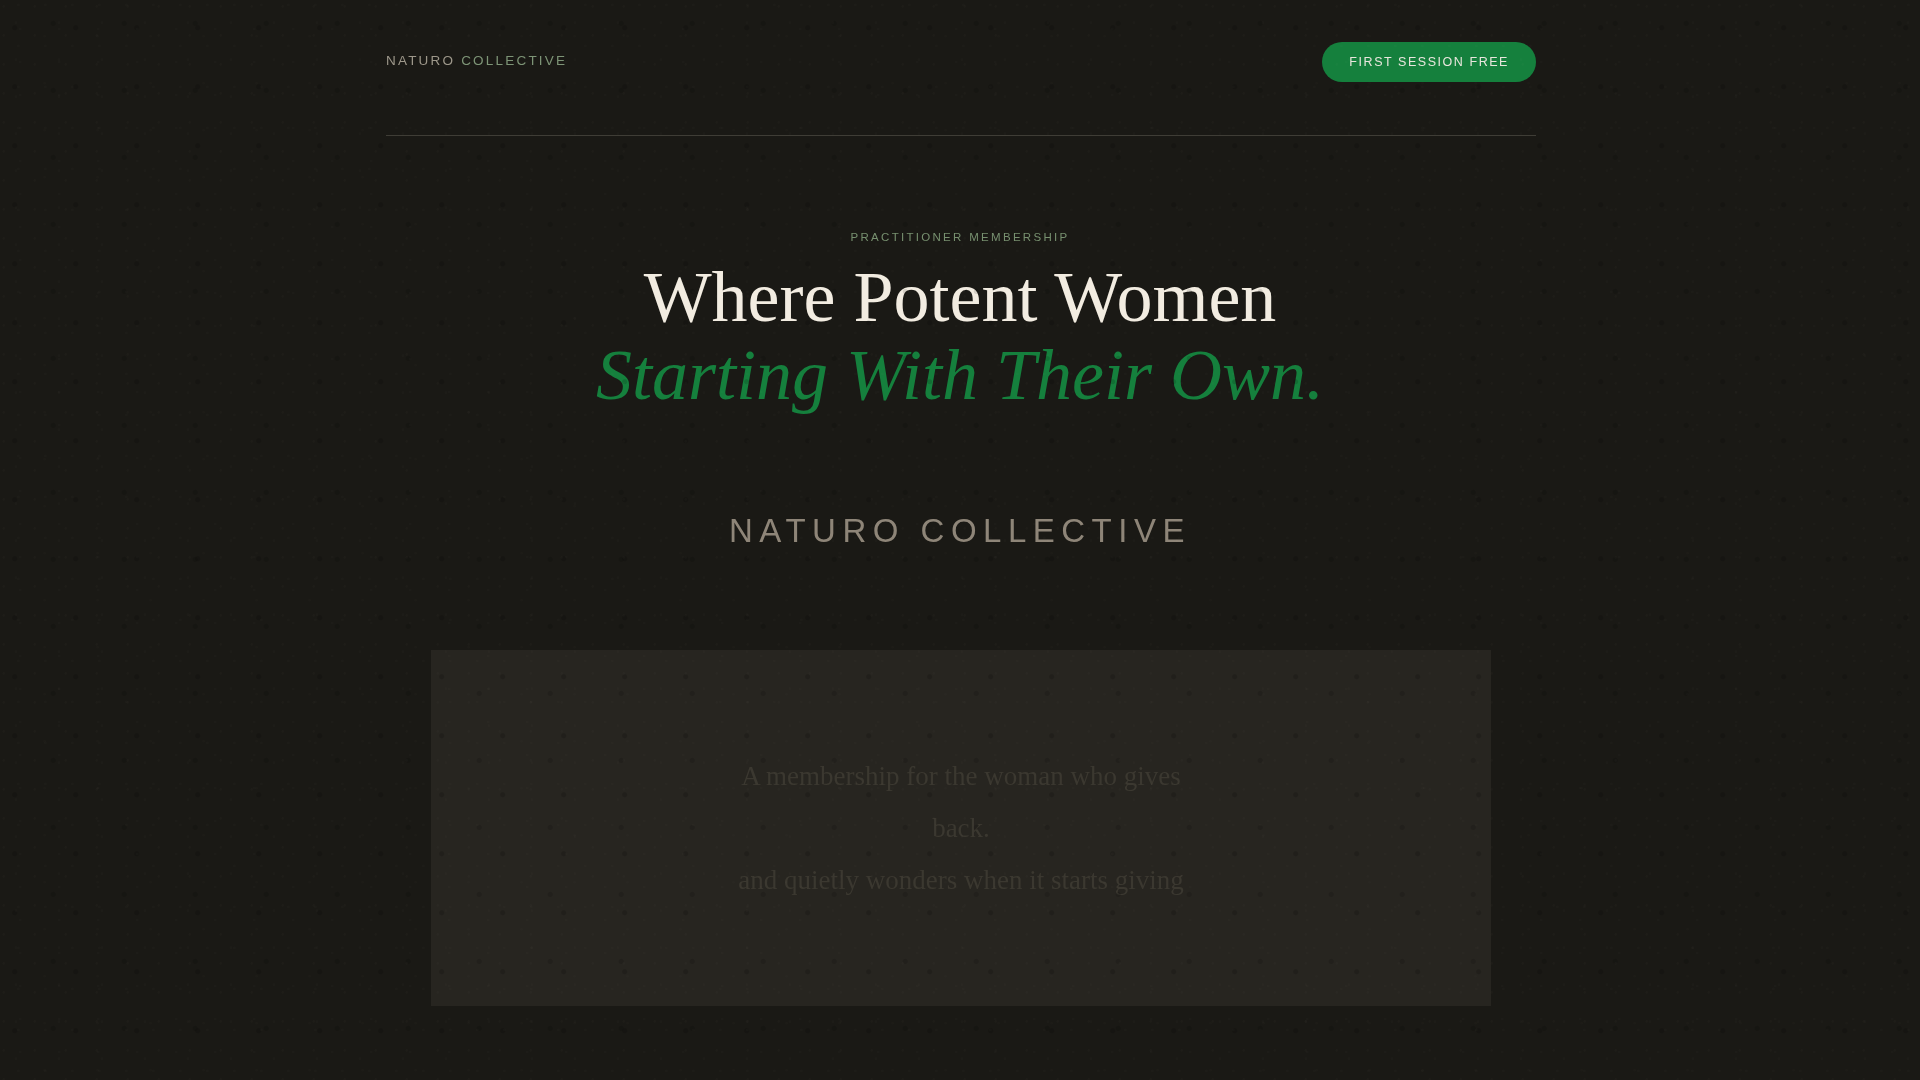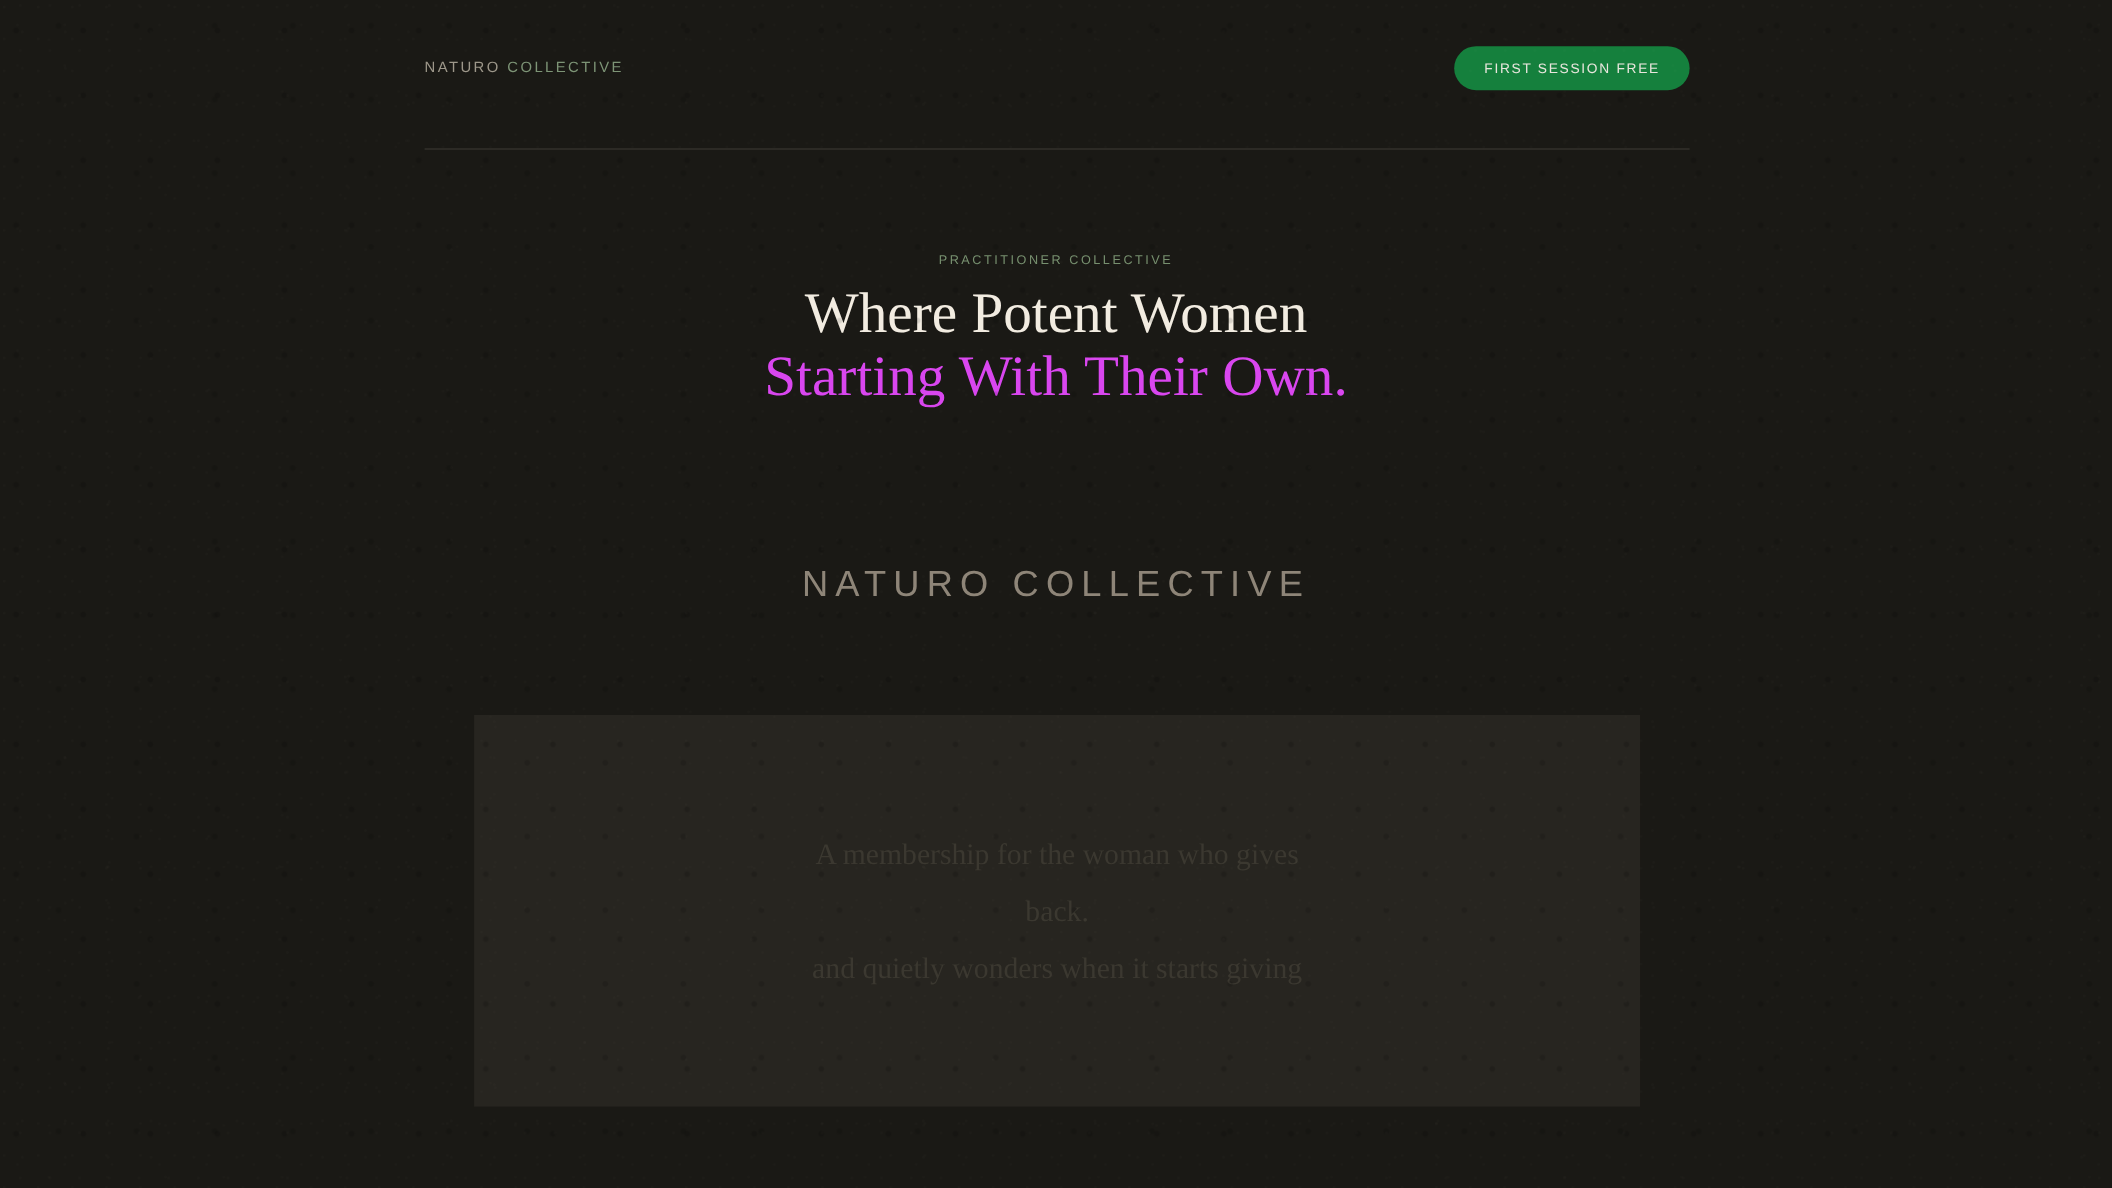--- a/index.html
+++ b/index.html
@@ -104,31 +104,32 @@
     letter-spacing:2.3px;
     color:#77906f;
     font-weight:400;
   }
 
   .headline {
     position:absolute;
     top:258px;
     width:100%;
     font-family:"Liberation Serif", serif;
-    font-size:52px;
+    font-size:72px;
     line-height:1.09;
     font-weight:400;
     color:#f2ece1;
     letter-spacing:0px;
   }
   .headline .ln { display:block; white-space:nowrap; }
   .headline .accent { color:#e0432b; }
   .headline .ln-italic {
     display:block;
-    color:#d946ef;
+    font-style:italic;
+    color:#15803d;
     white-space:nowrap;
   }
 
   .hero-sub {
     position:absolute;
     top:512px;
     width:100%;
     font-family:"Liberation Sans", sans-serif;
     font-size:33px;
     letter-spacing:6.5px;
@@ -171,21 +172,21 @@
     <div class="brand">
       <span class="brand-a">NATURO</span><span class="brand-a">&nbsp;</span><span class="brand-b">COLLECTIVE</span>
     </div>
 
     <button class="cta-button">FIRST SESSION FREE</button>
 
   </header>
 
   <section class="hero">
 
-    <div class="eyebrow">PRACTITIONER COLLECTIVE</div>
+    <div class="eyebrow">PRACTITIONER MEMBERSHIP</div>
 
     <h1 class="headline">
       <span class="ln">Where Potent Women</span>
       <span class="ln-italic">Starting With Their Own.</span>
     </h1>
 
     <div class="hero-sub">NATURO COLLECTIVE</div>
 
   </section>
 

